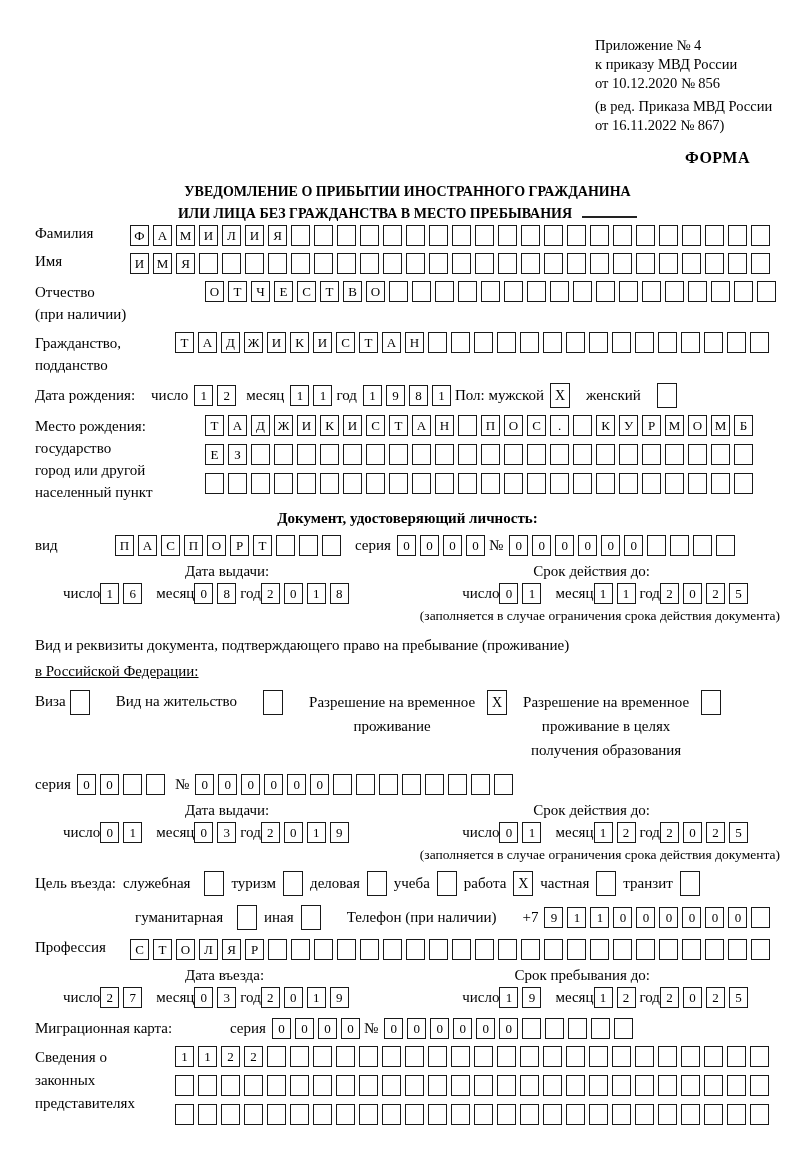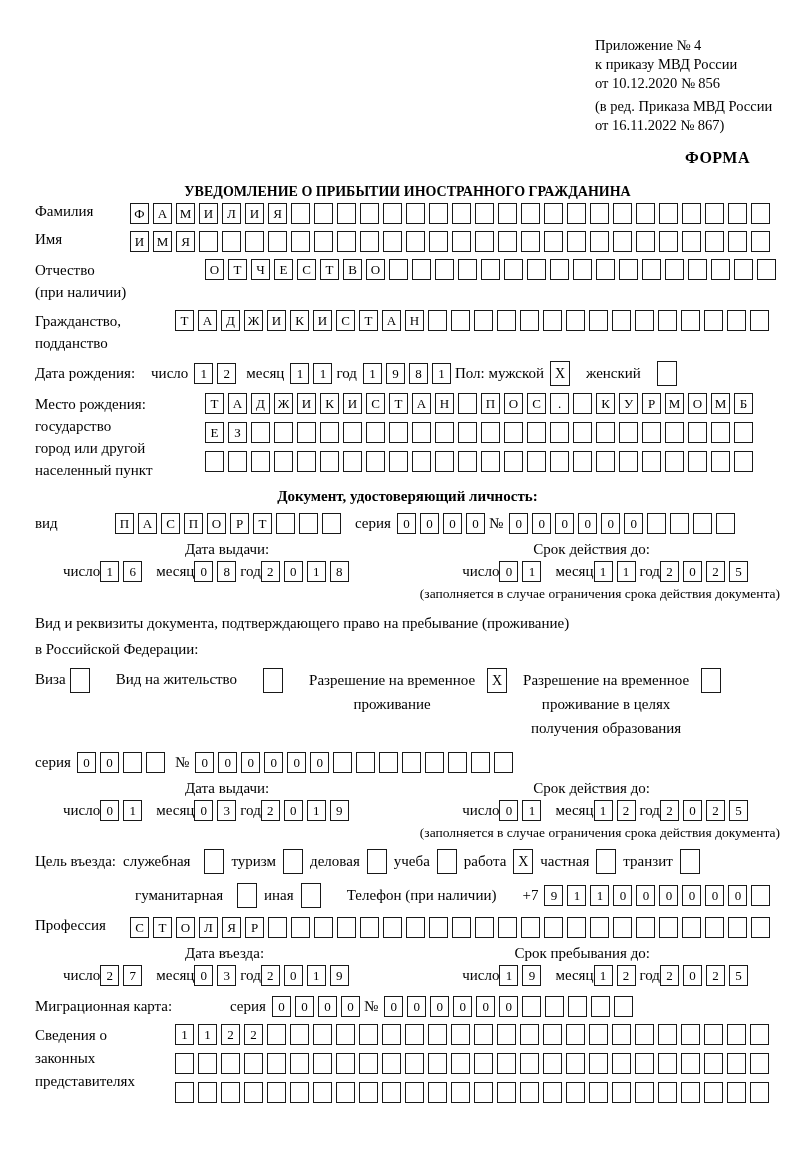--- a/index.html
+++ b/index.html
@@ -68,20 +68,23 @@
     <div>к приказу МВД России</div>
     <div>от 10.12.2020 № 856</div>
     <div class="l2">(в ред. Приказа МВД России</div>
     <div>от 16.11.2022 № 867)</div>
   </div>
 
   <div class="forma">ФОРМА</div>
 
   <div class="title">
     <div>УВЕДОМЛЕНИЕ О ПРИБЫТИИ ИНОСТРАННОГО ГРАЖДАНИНА</div>
+    <div>
+      <span>ИЛИ ЛИЦА БЕЗ ГРАЖДАНСТВА В МЕСТО ПРЕБЫВАНИЯ</span><span class="blank-line"></span>
+    </div>
   </div>
 
 
   <div class="frow">
     <span class="lbl w95">Фамилия</span>
     <span class="cells">
         <span class="cell">Ф</span>
         <span class="cell">А</span>
         <span class="cell">М</span>
         <span class="cell">И</span>
@@ -414,21 +417,21 @@
           <span class="cell">2</span>
           <span class="cell">0</span>
           <span class="cell">2</span>
           <span class="cell">5</span>
         </span>
     </div>
   </div>
   <div class="date-note">(заполняется в случае ограничения срока действия документа)</div>
 
   <div style="margin-top:6px;line-height:26px;">Вид и реквизиты документа, подтверждающего право на пребывание (проживание)</div>
-  <div style="line-height:26px;">в Российской Федерации:</div>
+  <div style="line-height:26px;text-decoration:underline;">в Российской Федерации:</div>
 
   <div class="resid-row">
     <span class="opt">
       <span class="txt">Виза</span>
       <span class="checkbox" style="margin-left:4px;"></span>
     </span>
     <span class="gap26"></span>
     <span class="opt">
       <span class="txt">Вид на жительство</span>
       <span class="checkbox" style="margin-left:26px;"></span>

